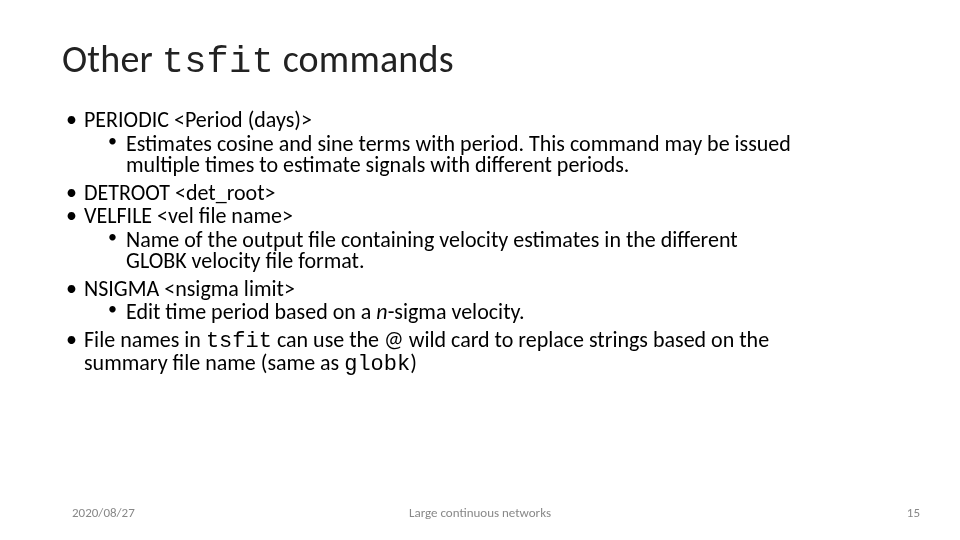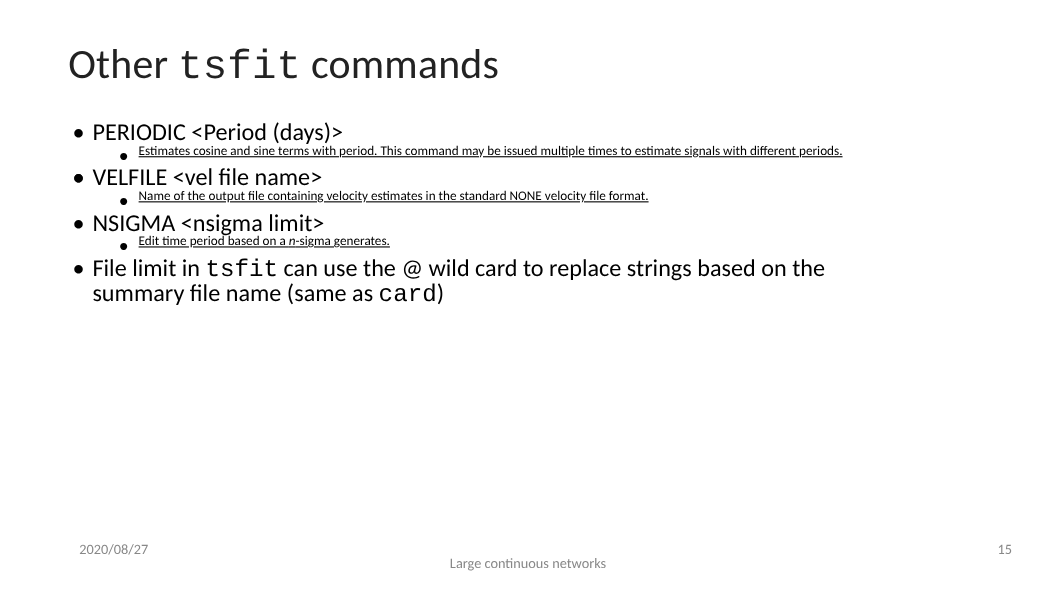--- a/index.html
+++ b/index.html
@@ -51,23 +51,22 @@
     font-size: 22px;
   }
   ul.inner {
     list-style: none;
     margin: 2px 0 6px 0;
     padding: 0 0 0 22px;
   }
   ul.inner > li {
     position: relative;
     padding-left: 20px;
-    font-size: 12px;
+    font-size: 22px;
     line-height: 0.98;
-    text-decoration: underline;
   }
   ul.inner > li::before {
     content: "•";
     position: absolute;
     left: 2px;
     top: 0;
     font-size: 18px;
   }
   .mono-inline {
     font-family: "Courier New", Courier, monospace;
@@ -78,58 +77,59 @@
   .footer {
     position: absolute;
     bottom: 20px;
     left: 0;
     width: 960px;
     box-sizing: border-box;
     padding: 0 62px 0 72px;
     font-size: 13px;
     color: #888;
   }
-  .footer .date { position: absolute; left: 72px; bottom: 12px; }
+  .footer .date { position: absolute; left: 72px; bottom: 0; }
   .footer .center { position: absolute; left: 0; right: 0; text-align: center; bottom: 0; }
-  .footer .page { position: absolute; right: 40px; bottom: 12px; }
+  .footer .page { position: absolute; right: 40px; bottom: 0; }
 </style>
 </head>
 <body>
 
 <div class="slide">
 
   <h1 class="title">
     <span>Other </span><span class="mono">tsfit</span><span> commands</span>
   </h1>
 
   <ul class="outer">
     <li>
       <span>PERIODIC &lt;Period (days)&gt;</span>
       <ul class="inner">
         <li>Estimates cosine and sine terms with period. This command may be issued multiple times to estimate signals with different periods.</li>
       </ul>
     </li>
     <li>
+      <span>DETROOT &lt;det_root&gt;</span>
     </li>
     <li>
       <span>VELFILE &lt;vel file name&gt;</span>
       <ul class="inner">
-        <li>Name of the output file containing velocity estimates in the standard NONE velocity file format.</li>
+        <li>Name of the output file containing velocity estimates in the different GLOBK velocity file format.</li>
       </ul>
     </li>
     <li>
       <span>NSIGMA &lt;nsigma limit&gt;</span>
       <ul class="inner">
         <li>
-          <span>Edit time period based on a </span><span class="italic">n</span><span>-sigma generates.</span>
+          <span>Edit time period based on a </span><span class="italic">n</span><span>-sigma velocity.</span>
         </li>
       </ul>
     </li>
     <li>
-      <span>File limit in </span><span class="mono-inline">tsfit</span><span> can use the @ wild card to replace strings based on the summary file name (same as </span><span class="mono-inline">card</span><span>)</span>
+      <span>File names in </span><span class="mono-inline">tsfit</span><span> can use the @ wild card to replace strings based on the summary file name (same as </span><span class="mono-inline">globk</span><span>)</span>
     </li>
   </ul>
 
   <div class="footer">
     <span class="date">2020/08/27</span>
     <span class="center">Large continuous networks</span>
     <span class="page">15</span>
   </div>
 
 </div>

